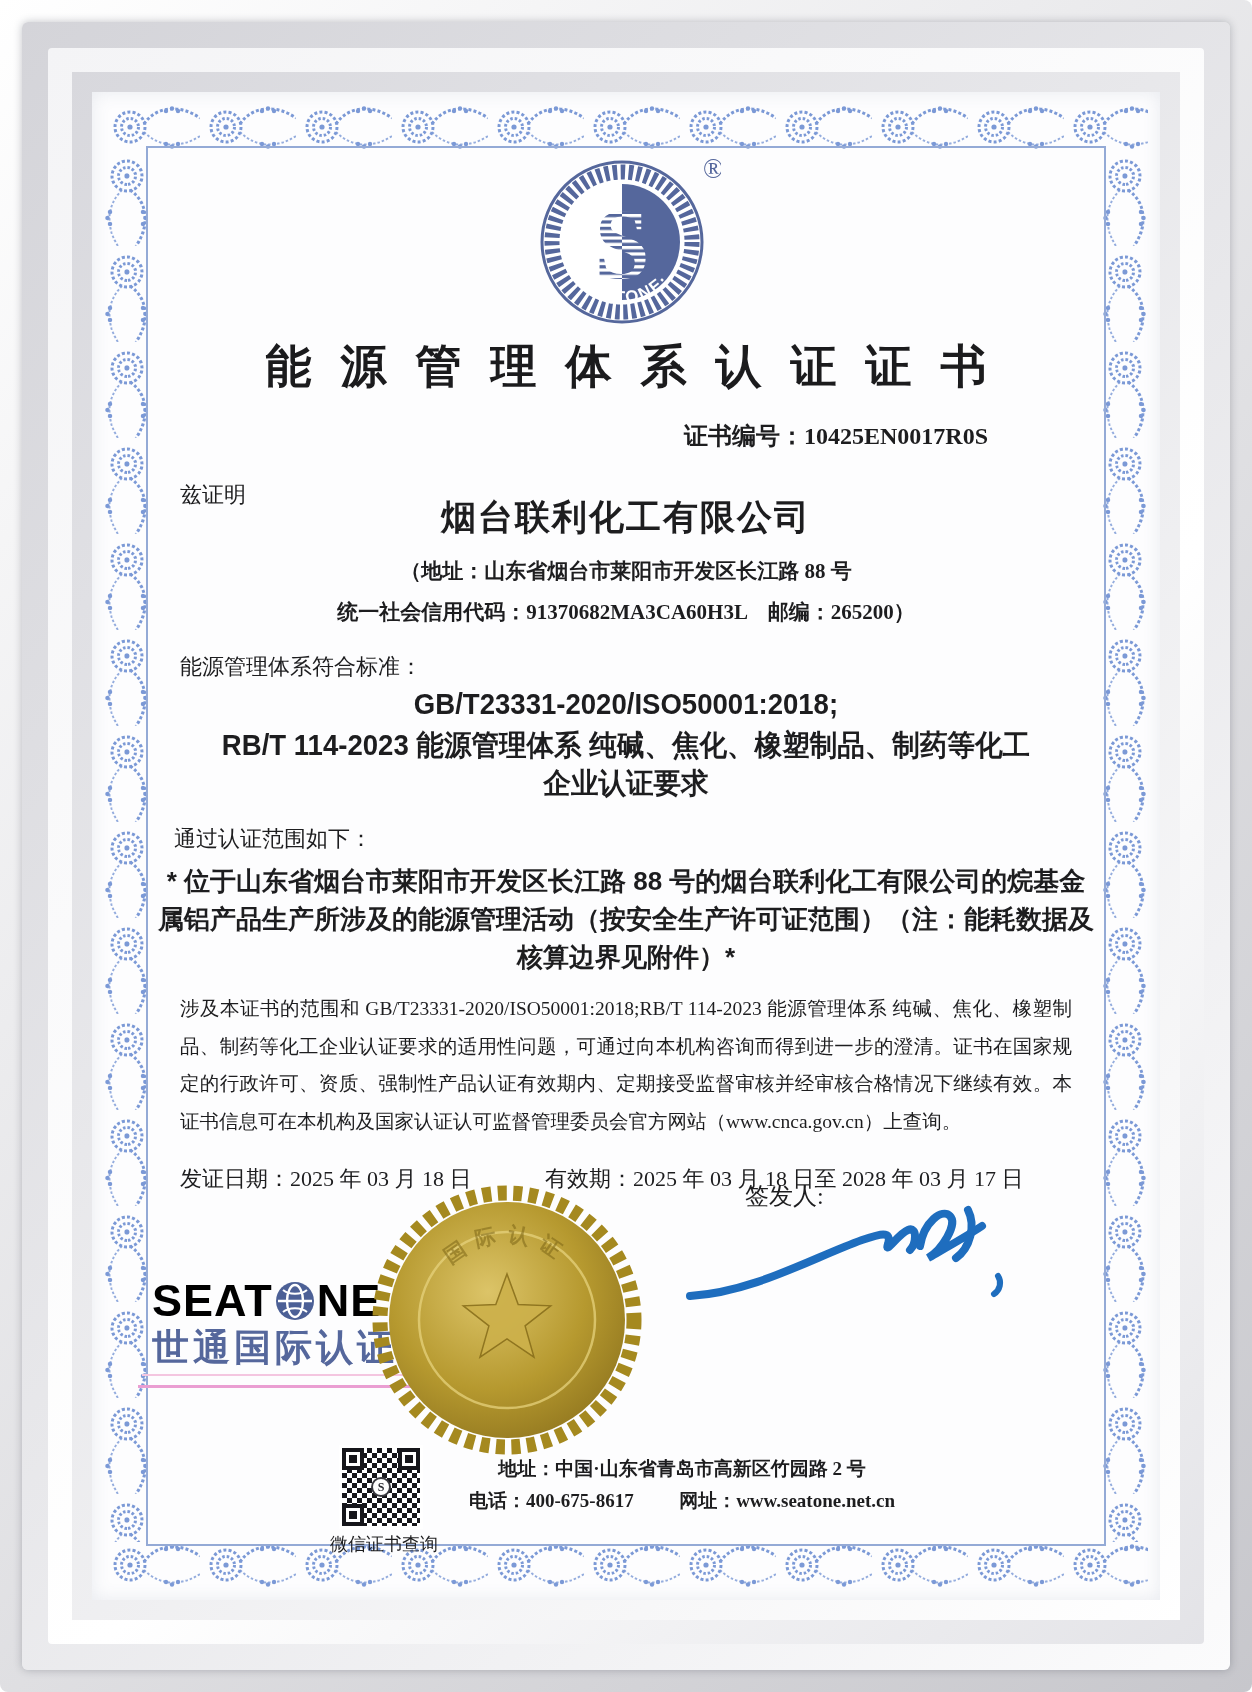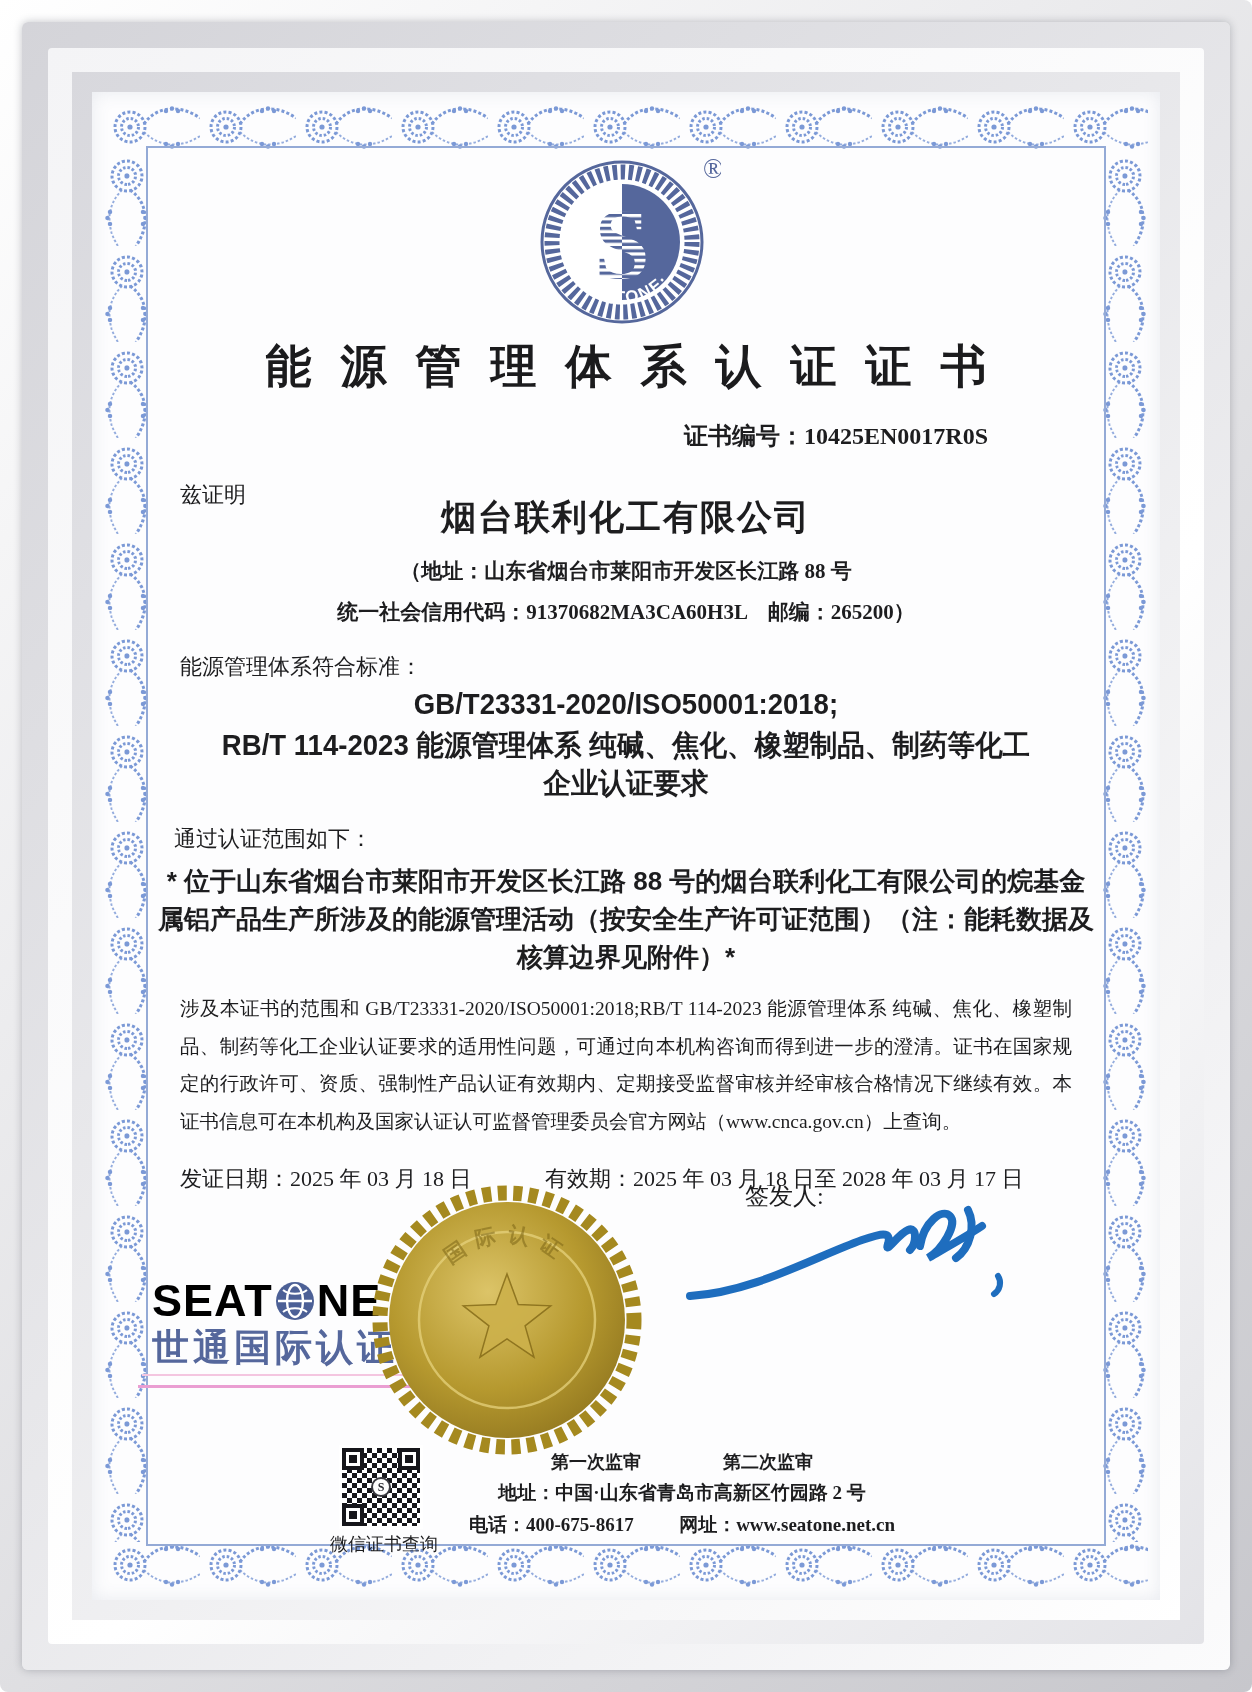--- a/index.html
+++ b/index.html
@@ -249,24 +249,20 @@
 
     <div class="qr" style="left:250px;top:1356px">
       <div class="finder" style="left:0;top:0"></div>
       <div class="finder" style="right:0;top:0"></div>
       <div class="finder" style="left:0;bottom:0"></div>
       <div class="qr-core">S</div>
     </div>
     <div class="abs qr-cap" style="left:232px;top:1440px;width:120px;text-align:center">微信证书查询</div>
 
     <div class="abs" style="left:330px;top:1358px;width:520px;text-align:center">
-      <div style="display:flex;justify-content:center;gap:82px">
-        <span class="audit">第一次监审</span>
-        <span class="audit">第二次监审</span>
-      </div>
       <div class="foot" style="margin-top:6px">地址：中国·山东省青岛市高新区竹园路 2 号</div>
       <div class="foot" style="margin-top:6px">
         <span>电话：400-675-8617</span>
         <span style="display:inline-block;width:36px"></span>
         <span>网址：www.seatone.net.cn</span>
       </div>
     </div>
 
   </div>
 </div>

